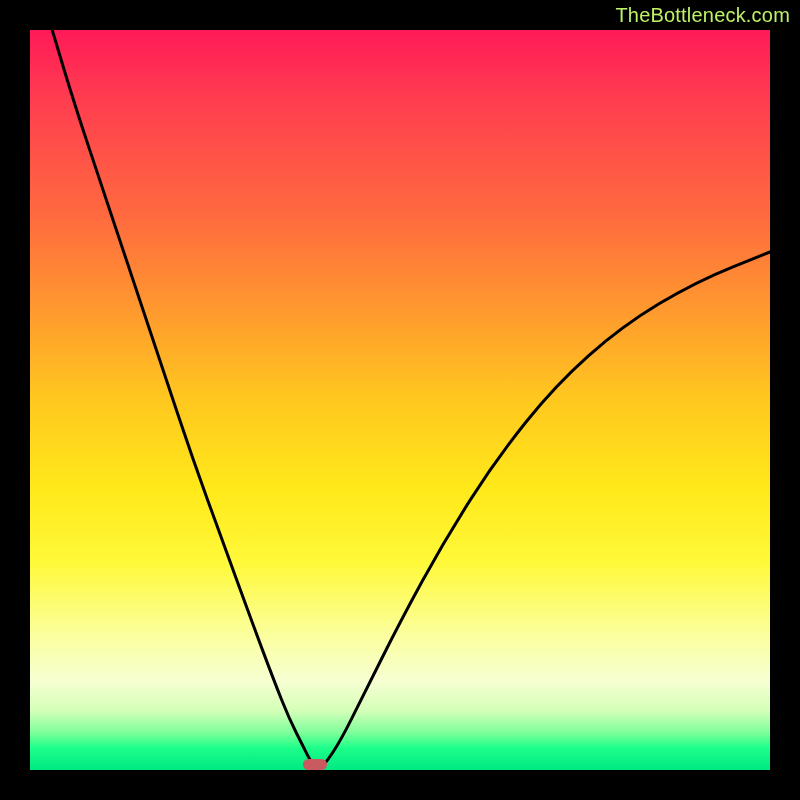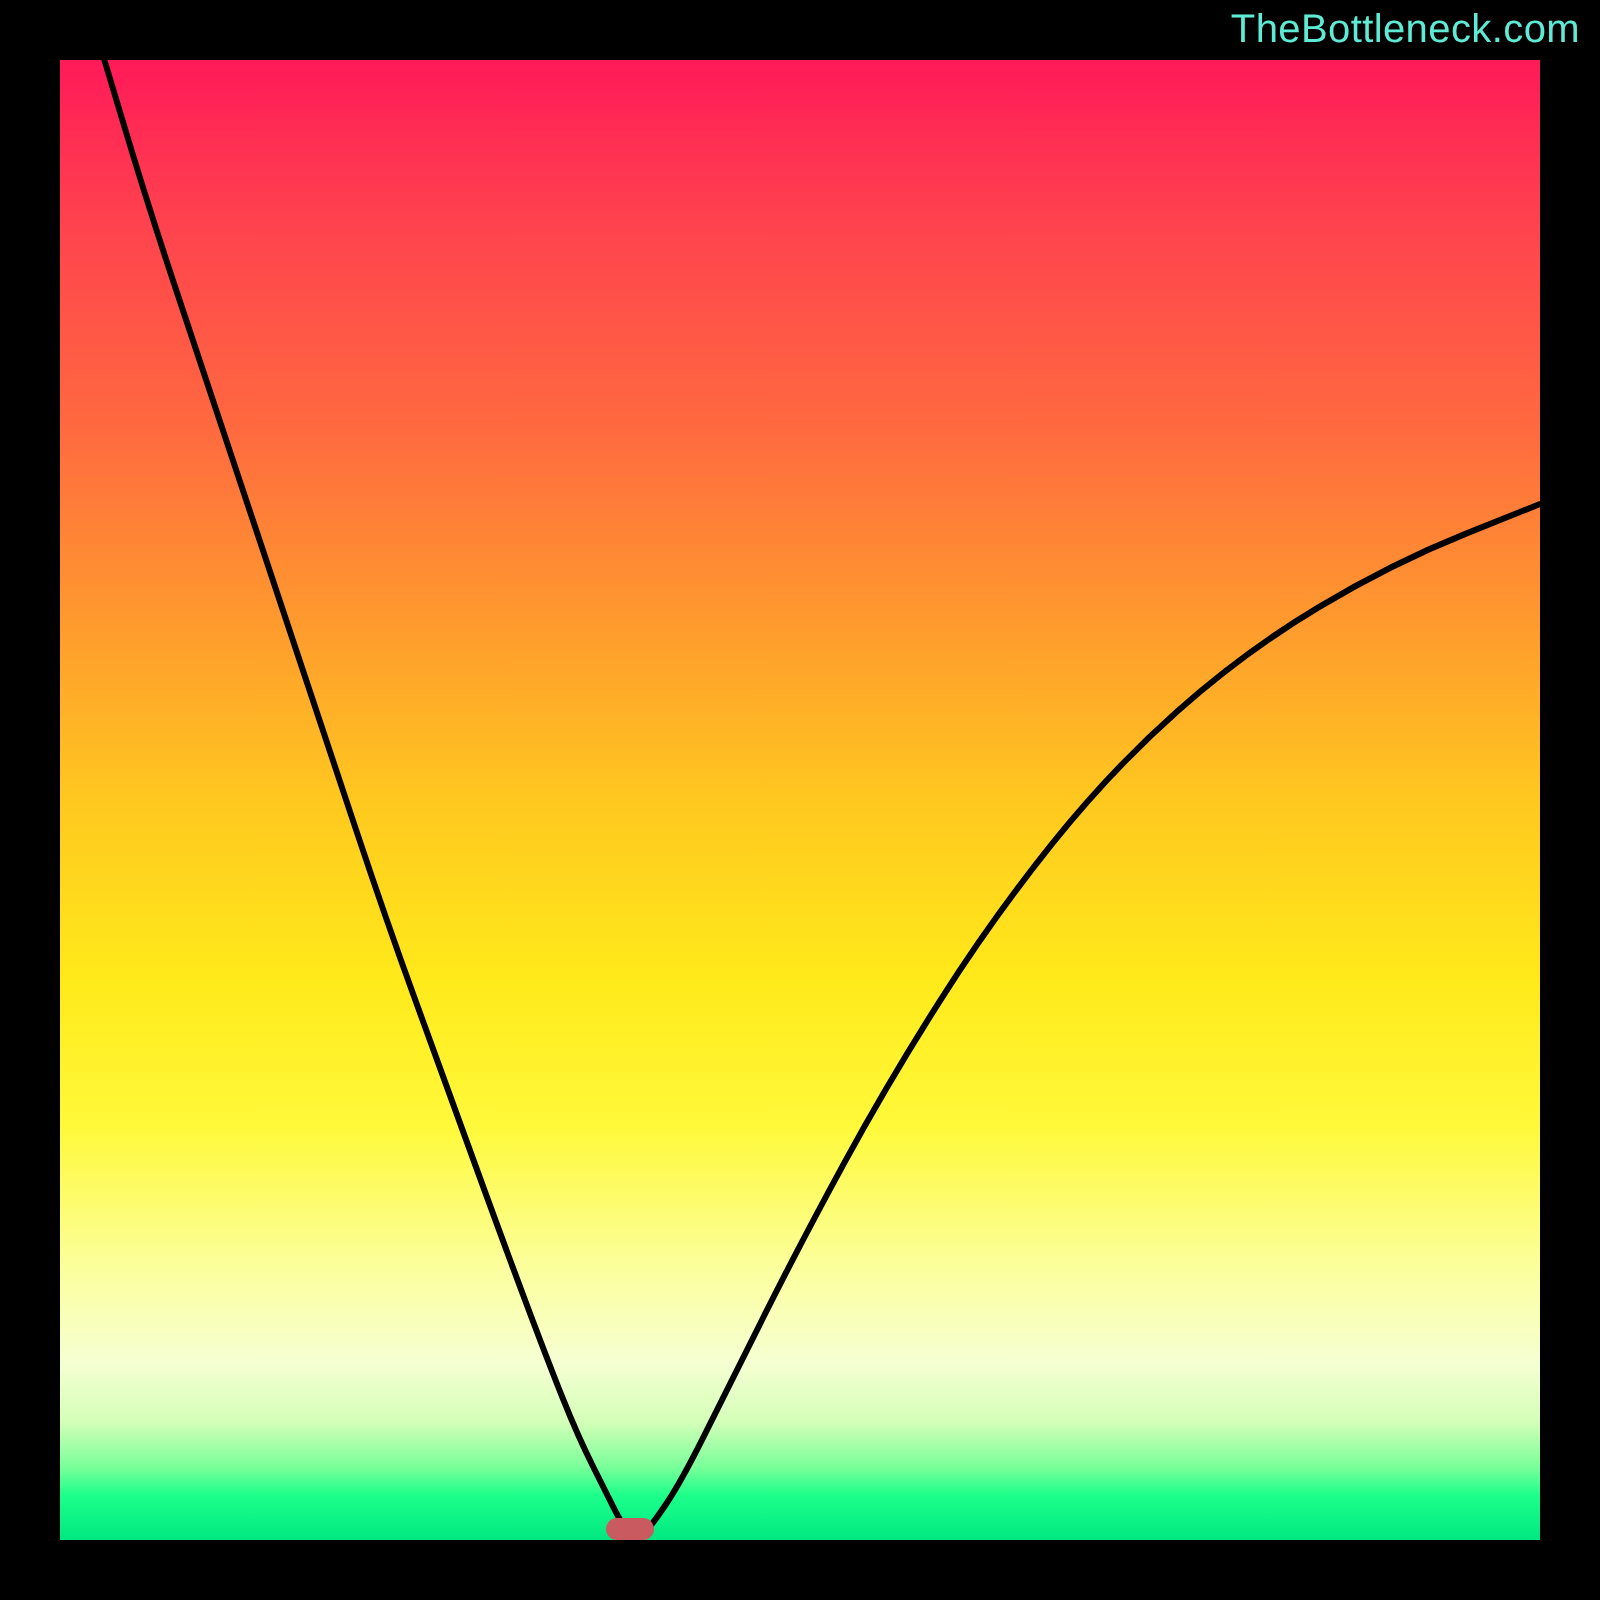--- a/index.html
+++ b/index.html
@@ -39,21 +39,21 @@
       #d4ffb8 92%,
       #7cff9a 95%,
       #1dff8a 97%,
       #00e882 100%
     );
   }
   .watermark {
     position: absolute;
     top: 4px;
     right: 10px;
-    color: #5eead4;
+    color: #bef264;
     font-size: 20px;
     font-weight: 500;
     letter-spacing: 0.2px;
     user-select: none;
   }
   svg.curve {
     position: absolute;
     top: 0;
     left: 0;
     width: 740px;

